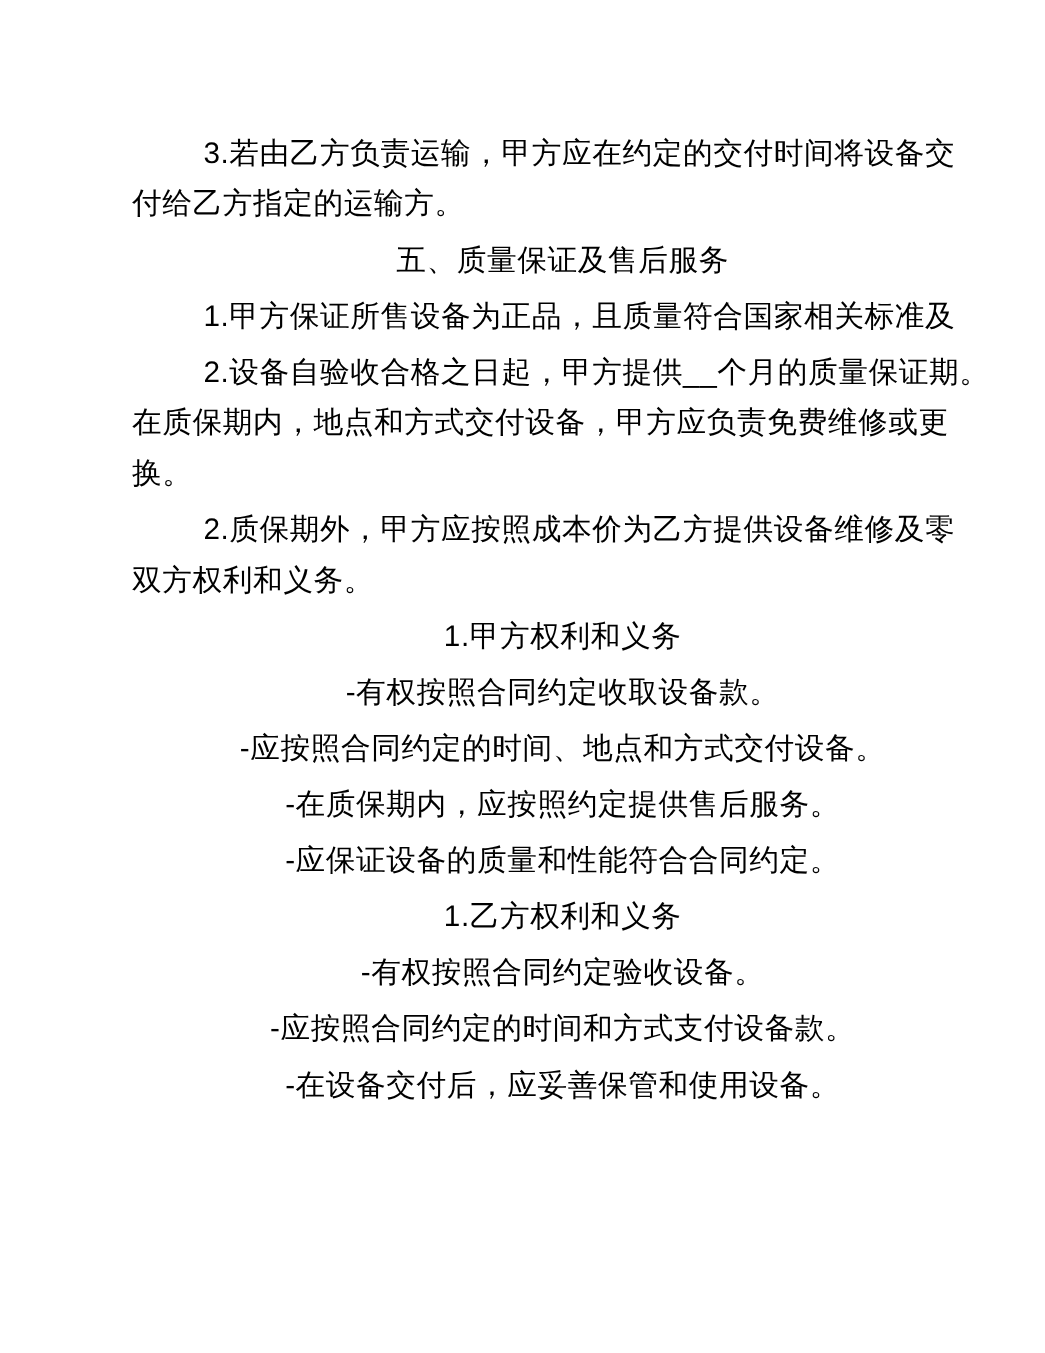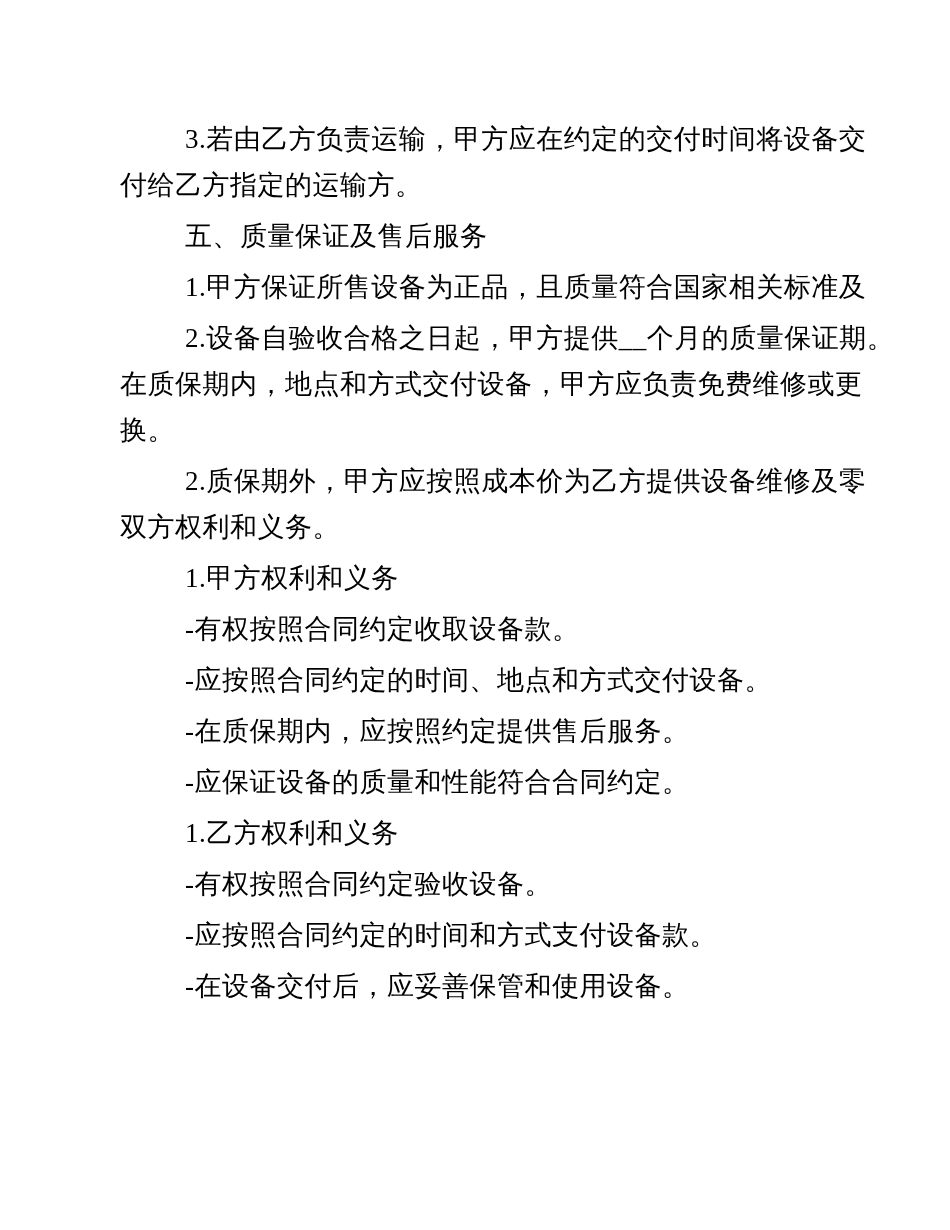--- a/index.html
+++ b/index.html
@@ -23,25 +23,25 @@
     font-family: "Liberation Sans", sans-serif;
     font-size: 27px;
     line-height: 46px;
     color: #000000;
     white-space: pre;
     letter-spacing: 0.5px;
   }
   
   .indent {
     padding-left: 65px;
-    font-family: Liberation Serif, serif;
   }
   
   .para {
     margin-top: 5px;
+    text-align: center;
   }
 </style>
 </head>
 <body>
 
 <div class="page">
   <div class="line indent">3.若由乙方负责运输，甲方应在约定的交付时间将设备交</div>
   <div class="line">付给乙方指定的运输方。</div>
   <div class="line indent para">五、质量保证及售后服务</div>
   <div class="line indent para">1.甲方保证所售设备为正品，且质量符合国家相关标准及</div>

